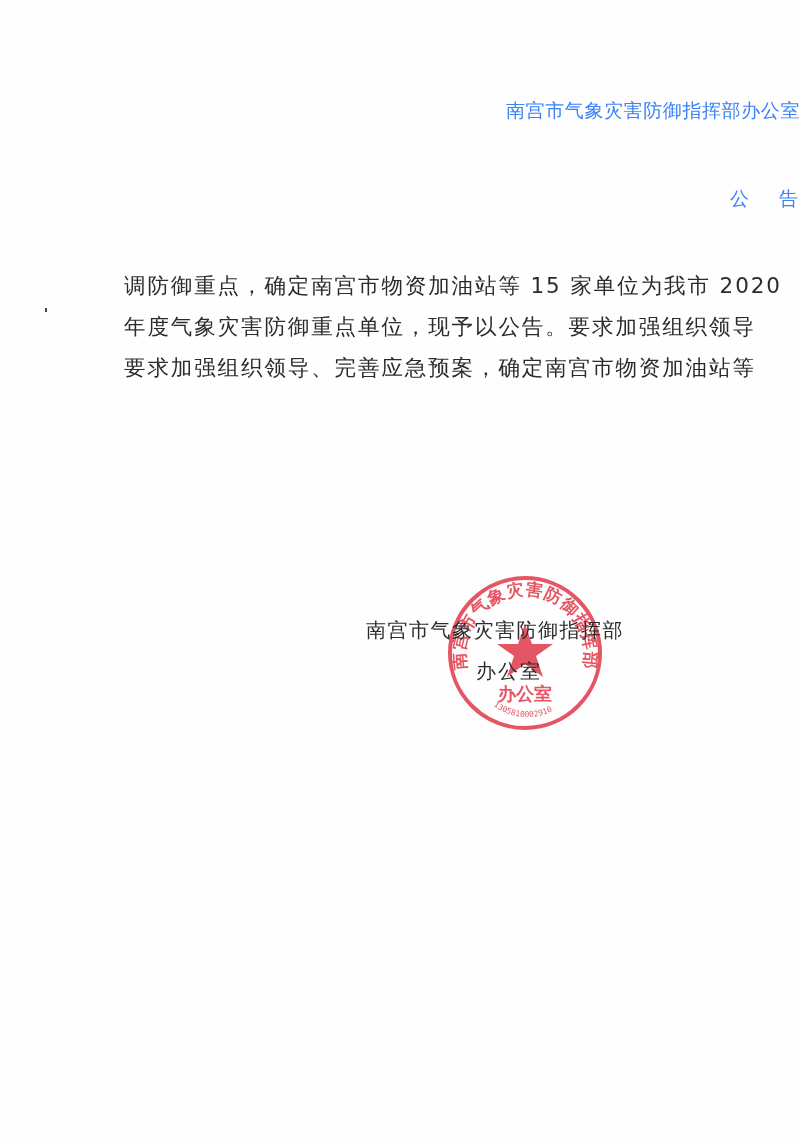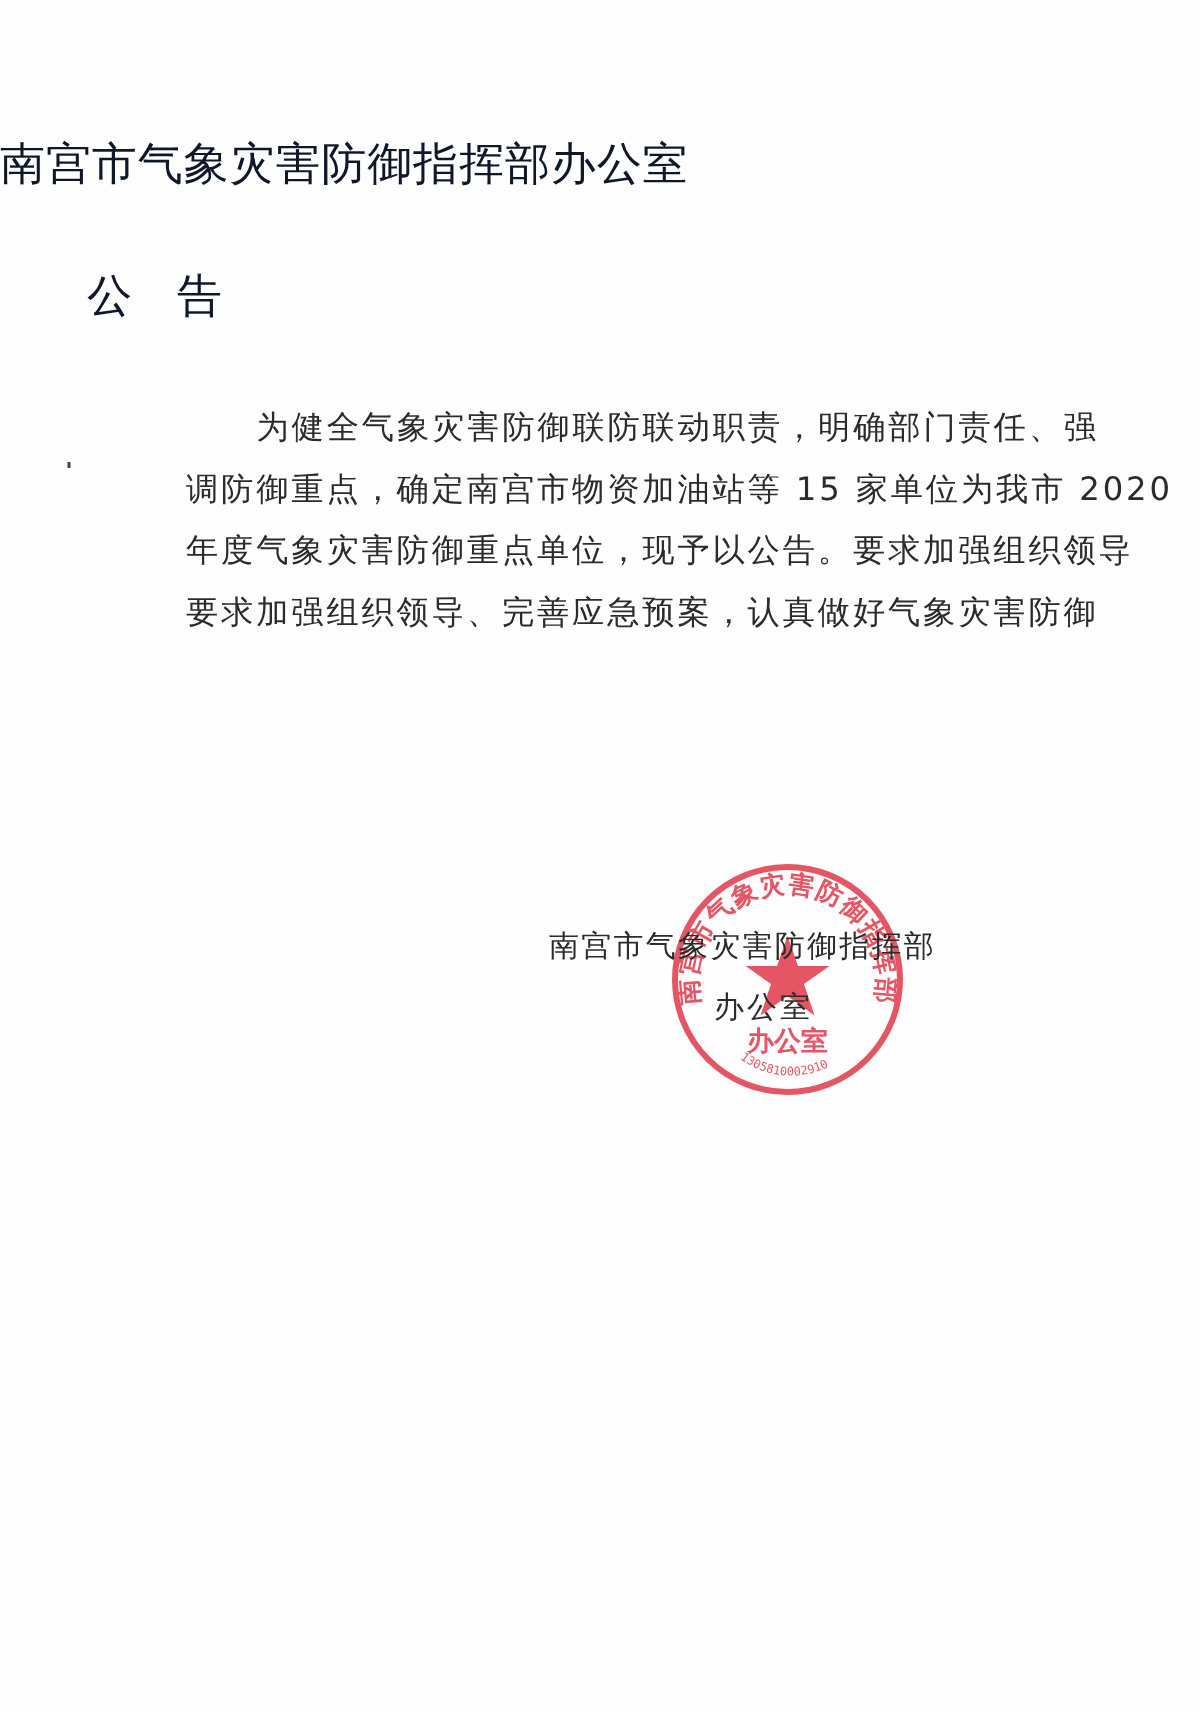--- a/index.html
+++ b/index.html
@@ -4,23 +4,23 @@
 <style>
   html, body { margin: 0; padding: 0; }
   body {
     width: 800px; height: 1141px; position: relative; overflow: hidden;
     background: #fefefe;
     font-family: "DejaVu Sans", "Liberation Sans", sans-serif;
     color: #2a2a2a;
   }
   .page { position: absolute; left: 0; top: 0; width: 800px; height: 1141px; }
   .title-line {
-    position: absolute; left: 0; width: 800px; text-align: left;
+    position: absolute; left: 0; width: 800px; text-align: right;
     font-family: "DejaVu Sans", sans-serif;
-    font-size: 30px; line-height: 30px; color: #0f172a; letter-spacing: 0.6px;
+    font-size: 19px; line-height: 30px; color: #3b82f6; letter-spacing: 0.6px;
   }
   .t1 { top: 95px; }
   .t2 { top: 138px; }
   .t3 { top: 183px; letter-spacing: 30px; padding-left: 30px; box-sizing: border-box; margin-left: 28px; }
   .body-text {
     position: absolute; left: 124px; top: 265px; width: 575px;
     font-family: "DejaVu Sans", sans-serif;
     font-size: 21.5px; line-height: 41px; color: #2b2b2b;
     letter-spacing: 1.9px;
   }
@@ -41,24 +41,23 @@
 </style>
 </head>
 <body>
 
 <div class="page">
 
   <div class="title-line t1">南宫市气象灾害防御指挥部办公室</div>
   <div class="title-line t3">公告</div>
 
   <div class="body-text">
-    <span class="body-line indent">为健全气象灾害防御联防联动职责，明确部门责任、强</span>
     <span class="body-line">调防御重点，确定南宫市物资加油站等 15 家单位为我市 2020</span>
     <span class="body-line">年度气象灾害防御重点单位，现予以公告。要求加强组织领导</span>
-    <span class="body-line">要求加强组织领导、完善应急预案，认真做好气象灾害防御</span>
+    <span class="body-line">要求加强组织领导、完善应急预案，确定南宫市物资加油站等</span>
   </div>
 
   <div class="speck"></div>
 
   <svg class="seal" viewBox="0 0 158 158" xmlns="http://www.w3.org/2000/svg">
     <defs>
       <path id="arcTop" d="M 22 100 A 60 60 0 1 1 136 100"></path>
       <path id="arcBottom" d="M 26 96 A 56 56 0 0 0 134 106"></path>
     </defs>
     <circle cx="79" cy="79" r="75" fill="none" stroke="#e0394a" stroke-width="4"></circle>

